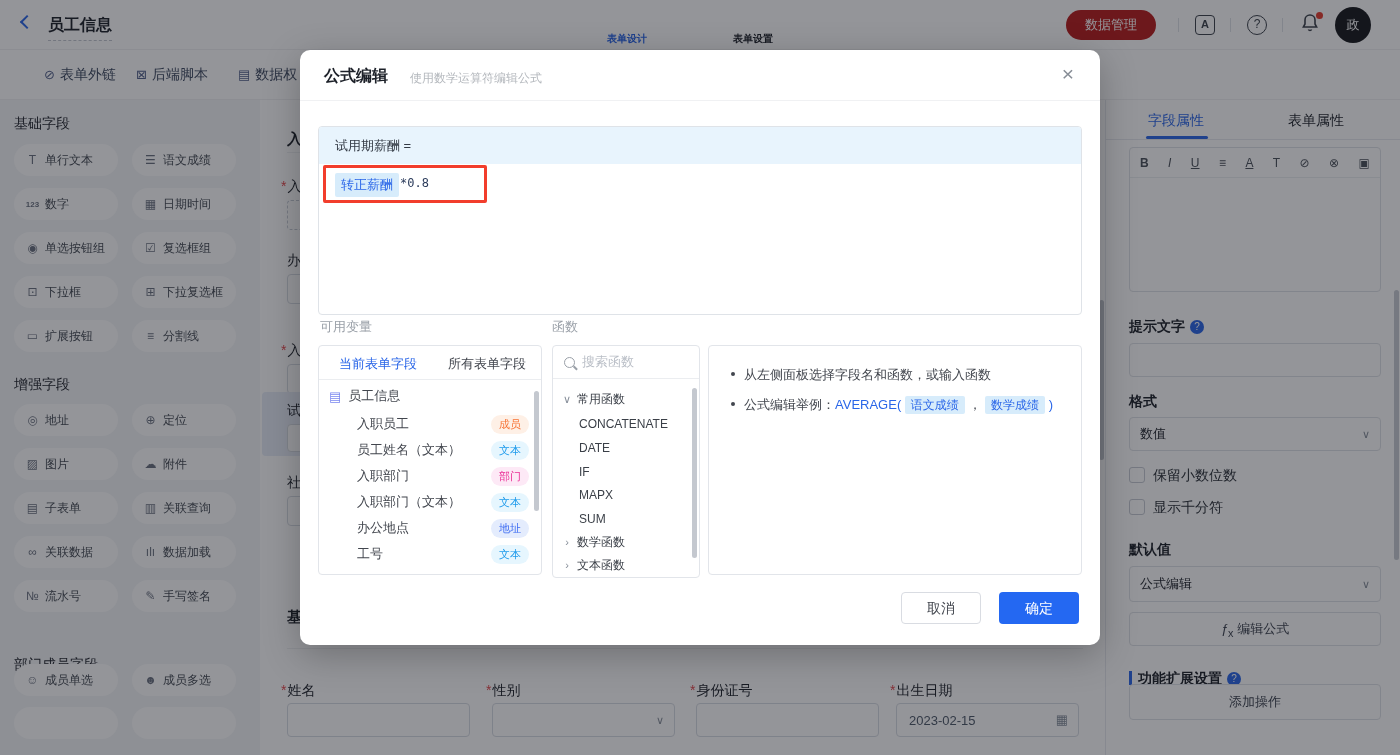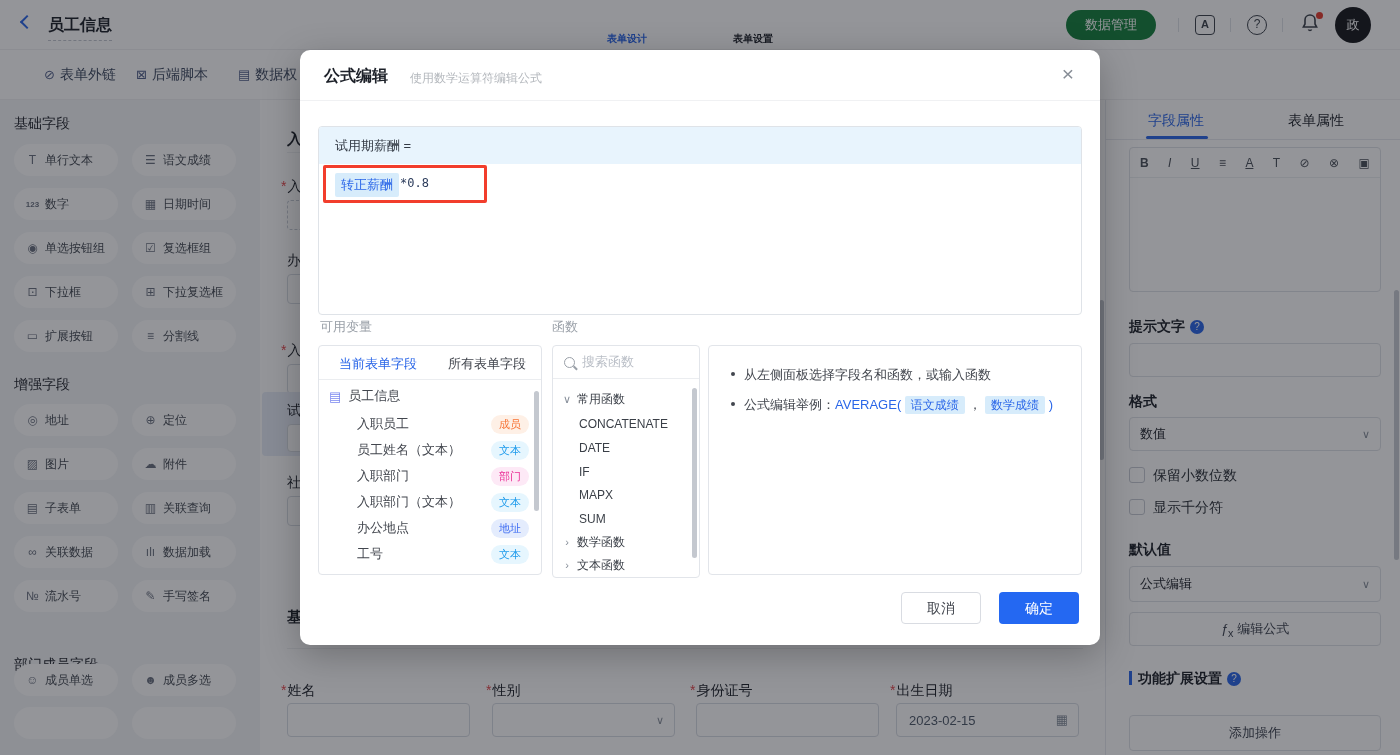--- a/index.html
+++ b/index.html
@@ -7,21 +7,21 @@
   body { font-family:"Liberation Sans","DejaVu Sans",sans-serif; color:#1d2129; background:#fff; }
   #app { position:relative; width:1400px; height:755px; overflow:hidden; background:#fff; }
   .abs { position:absolute; }
 
   
   .topbar { left:0; top:0; width:1400px; height:50px; background:#fff; border-bottom:1px solid #f0f1f3; }
   .backchev { left:22px; top:17px; width:10px; height:10px; border-left:2.5px solid #2a66e8; border-bottom:2.5px solid #2a66e8; transform:rotate(45deg); }
   .apptitle { left:48px; top:15px; font-size:16px; font-weight:bold; color:#1d2129; border-bottom:1px dashed #c3c7cf; padding-bottom:4px; }
   .navtab { top:32px; font-size:10px; color:#1d2129;font-weight:bold; }
   .navtab.active { color:#2a66e8; }
-  .greenpill { left:1066px; top:10px; width:90px; height:30px; background:#15803d; border-radius:15px; color:#fff; font-size:13px; text-align:center; line-height:30px; }
+  .greenpill { left:1066px; top:10px; width:90px; height:30px; background:#b91c1c; border-radius:15px; color:#fff; font-size:13px; text-align:center; line-height:30px; }
   .tdiv { top:18px; width:1px; height:14px; background:#dfe2e7; }
   .topicon { top:12px; width:26px; height:26px; font-size:15px; color:#3c424b; text-align:center; line-height:24px; }
   .bookicon { border:1.8px solid #3c424b; border-radius:4px; width:20px; height:20px; line-height:17px; font-size:11px; font-weight:bold; top:15px; }
   .helpicon { border:1.8px solid #3c424b; border-radius:50%; width:20px; height:20px; line-height:17px; font-size:12px; top:15px; }
   .belldot { position:absolute; right:0px; top:-1px; width:7px; height:7px; background:#e63c2f; border-radius:50%; }
   .avatar { left:1335px; top:7px; width:36px; height:36px; background:#17191d; border-radius:50%; color:#fff; font-size:13px; text-align:center; line-height:36px; }
 
   
   .toolbar { left:0; top:50px; width:1400px; height:50px; background:#fff; border-bottom:1px solid #f0f1f3; }
   .tlink { top:16px; font-size:14px; color:#3e4a61; }
@@ -330,21 +330,21 @@
 
     <div class="abs rlabel" style="left:23px;top:441px;">默认值</div>
     <div class="abs rbox rselect" style="left:23px;top:466px;width:252px;height:36px;">
         <span>公式编辑</span>
         <span class="chev">∨</span>
       </div>
 
     <div class="abs rbox rbtn" style="left:23px;top:512px;width:252px;"><i>ƒ</i><sub>x</sub> <span>编辑公式</span></div>
 
     <div class="abs rlabel" style="left:23px;top:570px;"><span class="bluebar"></span><span>功能扩展设置</span><span class="qmark">?</span></div>
-    <div class="abs rbox rbtn" style="left:23px;top:615px;width:252px;height:36px;line-height:34px;">添加操作</div>
+    <div class="abs rbox rbtn" style="left:23px;top:584px;width:252px;height:36px;line-height:34px;">添加操作</div>
 
     <div class="abs scrollthumb" style="left:288px;top:190px;height:270px;background:#c9cdd3;"></div>
   </div>
 
   <div class="abs overlay"></div>
 
   <div class="abs modal">
     <div class="abs mtitle">公式编辑</div>
     <div class="abs msub">使用数学运算符编辑公式</div>
     <div class="abs mclose">×</div>

